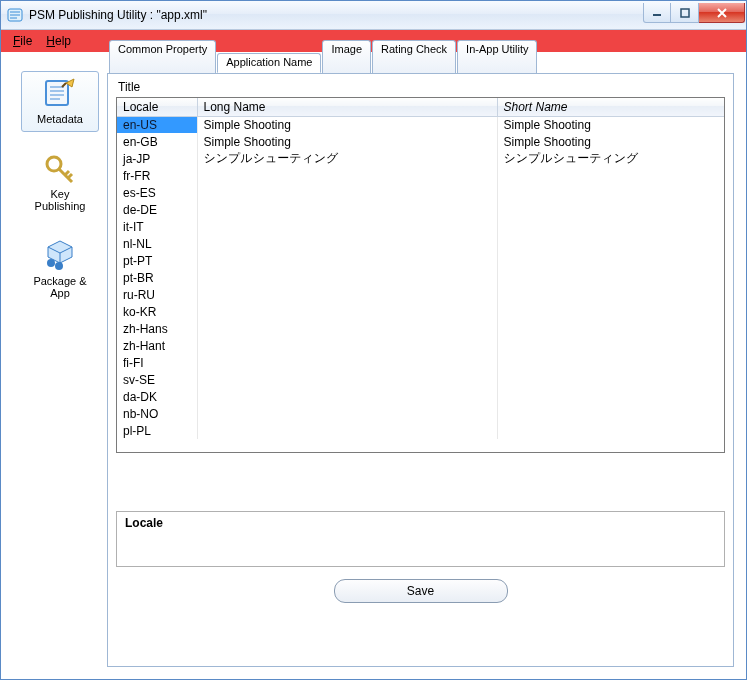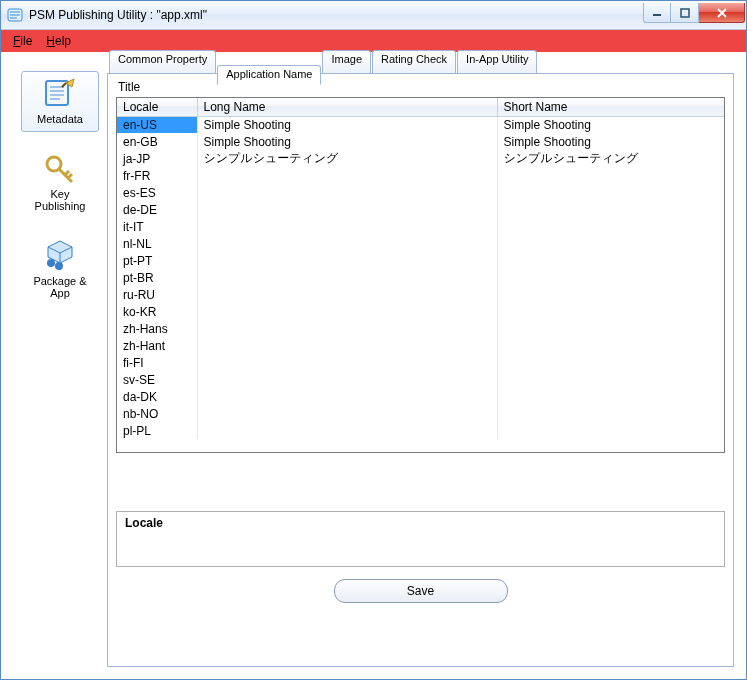--- a/index.html
+++ b/index.html
@@ -120,28 +120,28 @@
   .tab {
     border: 1px solid #9fb7d4;
     border-bottom: none;
     background: linear-gradient(#fefefe,#ebf1f9);
     padding: 2px 8px 3px;
     font-size: 11px;
     border-radius: 3px 3px 0 0;
     margin-right: 1px;
     position: relative;
     top: 1px;
-    height:24px;
+    height:34px;
   }
   .tab.active {
     background: #fff;
     border-bottom: 1px solid #fff;
     z-index: 2;
     height:20px;
-    top:12px;
+    top:0;
   }
   .tabcontent {
     border: 1px solid #9fb7d4;
     flex: 1;
     background: #fff;
     padding: 6px 8px 8px;
     display: flex;
     flex-direction: column;
     position: relative;
   }
@@ -164,21 +164,21 @@
   table.grid th {
     background: linear-gradient(#fefefe,#f3f6fa 45%,#e8eef6 46%,#f1f5fb);
     border: 1px solid #c8d3e1;
     border-top:none;
     font-weight: normal;
     text-align: left;
     padding: 1px 6px;
     height: 18px;
   }
   table.grid th:first-child{border-left:none;}
-  table.grid th:last-child{border-right:none;}
+  table.grid th:last-child{border-right:none;font-style:italic;}
   table.grid td {
     border-left: 1px solid #e8e8e8;
     padding: 0 6px;
     height: 17px;
     white-space: nowrap;
     overflow: hidden;
   }
   table.grid td:first-child{border-left:none;}
   table.grid tr.selected td.locale-cell {
     background: #3399ff;

